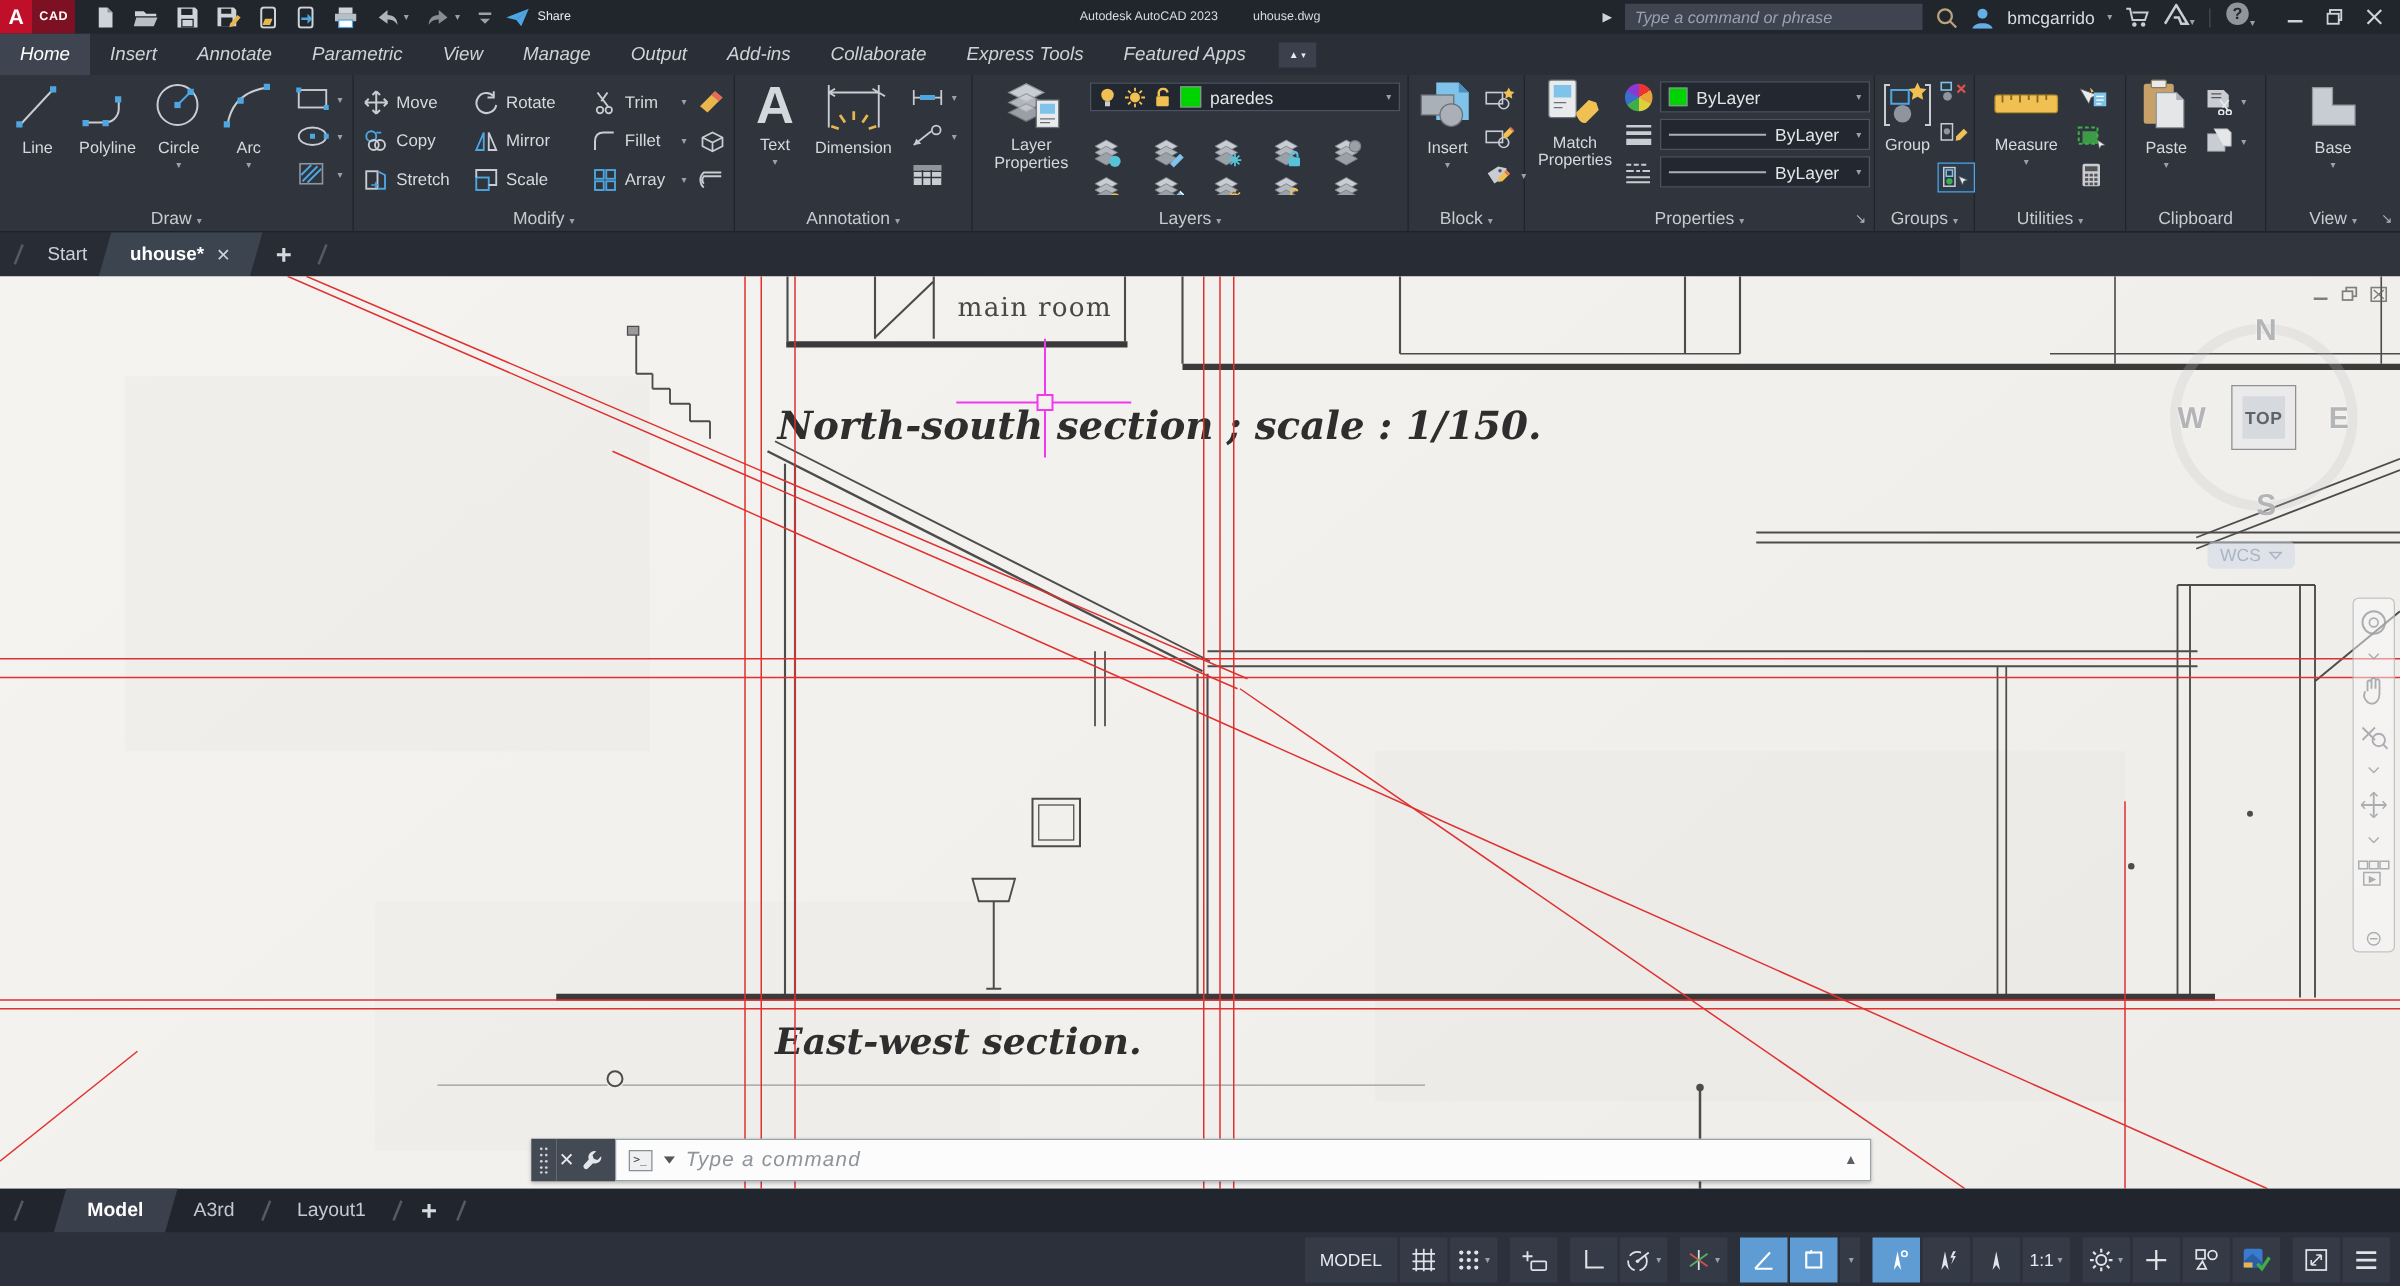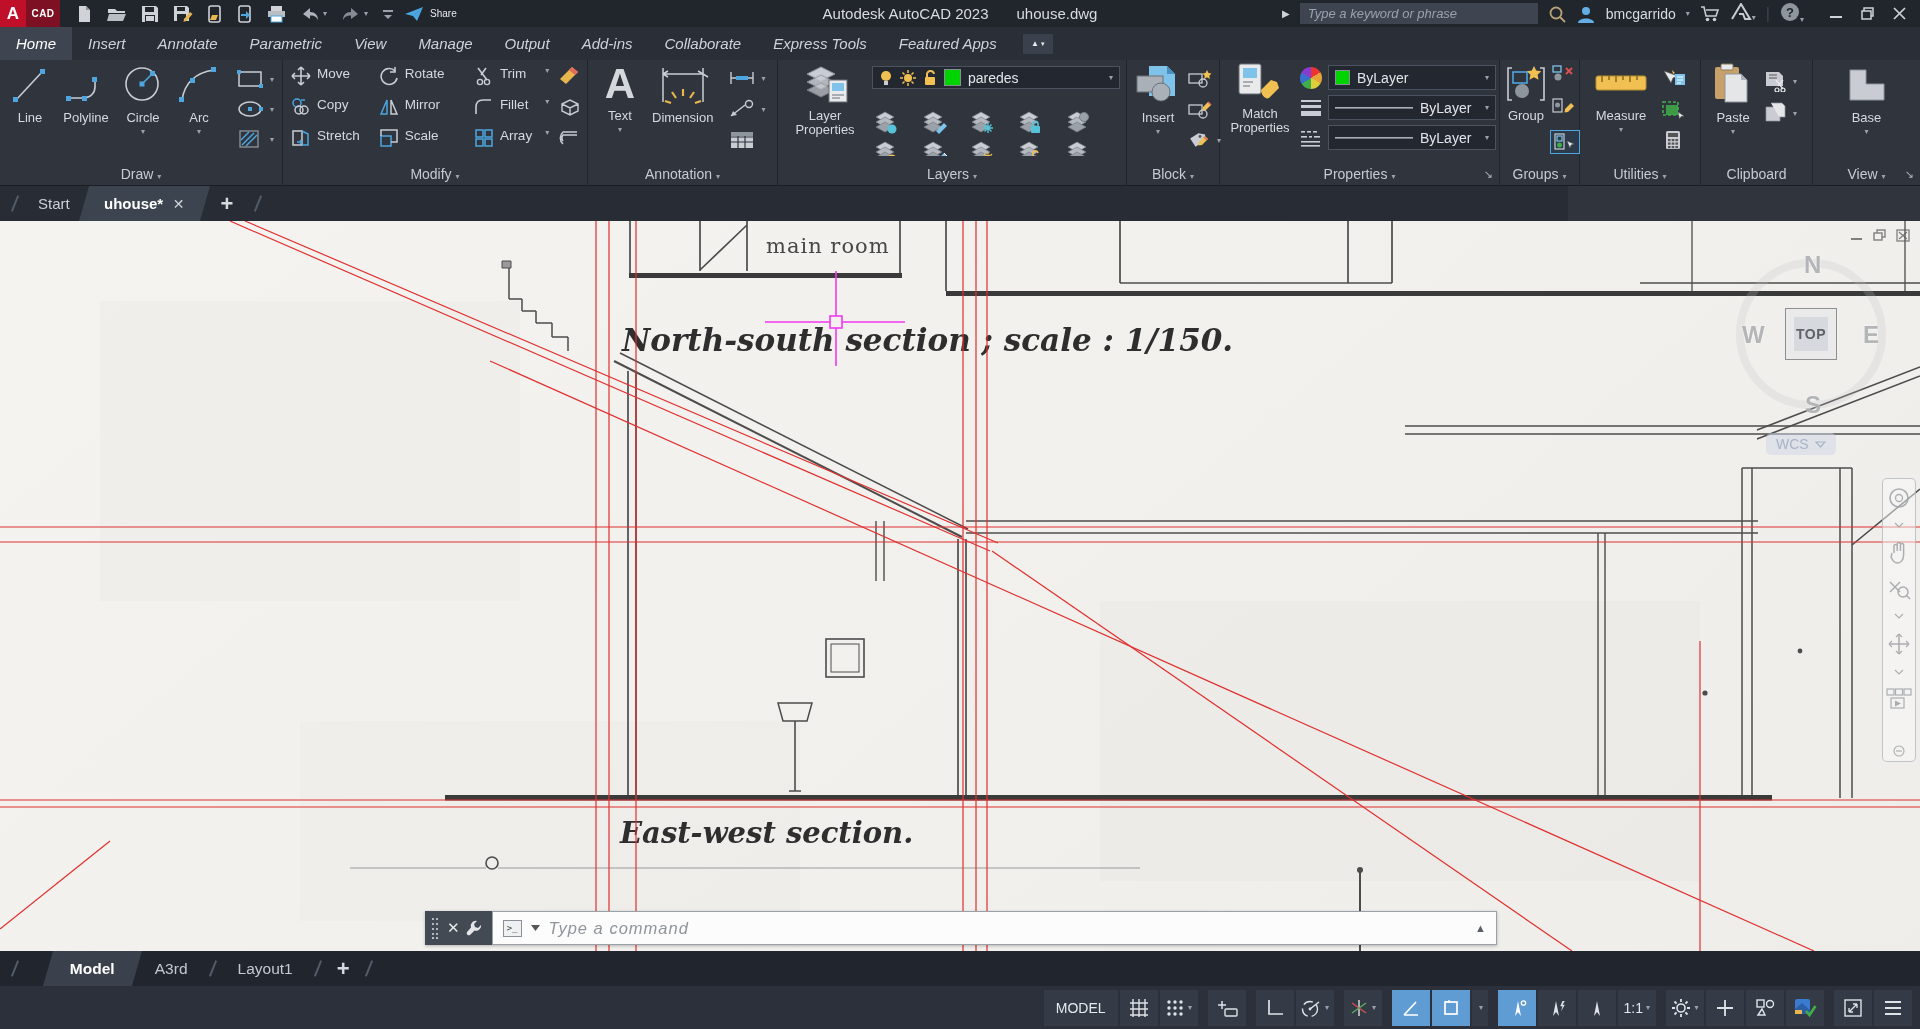--- a/index.html
+++ b/index.html
@@ -14,21 +14,21 @@
   .acad-a { width:26px; height:27px; background:#c01029; color:#fff; font-weight:bold;
             font-size:17px; display:flex; align-items:center; justify-content:center; }
   .acad-cad { width:34px; height:27px; background:#7d1022; color:#fff; font-weight:bold;
               font-size:10px; display:flex; align-items:center; justify-content:center; letter-spacing:.5px;}
   .qat { display:flex; align-items:center; gap:14px; margin-left:16px; }
   .qat .qbtn { display:flex; align-items:center; gap:3px; }
   .qat svg { display:block; }
   .ddv { color:#9aa1ab; font-size:8px; }
   .share { display:flex; align-items:center; gap:6px; margin-left:10px; color:#e8eaee; font-size:10px; }
   .title-center { position:absolute; left:50%; top:0; transform:translateX(-50%); height:27px;
-                  display:flex; align-items:center; gap:28px; font-size:15px; color:#d8dbe0; white-space:nowrap;}
+                  display:flex; align-items:center; gap:28px; font-size:10px; color:#d8dbe0; white-space:nowrap;}
   .title-right { position:absolute; right:0; top:0; height:27px; display:flex; align-items:center; gap:10px; padding-right:8px;}
   .searchbox { width:238px; height:21px; background:#3e4551; display:flex; align-items:center; padding:0 8px;
                font-style:italic; color:#9aa2ae; font-size:13px; }
   .uname { font-size:14px; color:#d8dbe0; }
   .winbtns { display:flex; align-items:center; gap:18px; margin-left:16px; padding-right:6px; color:#cfd3d8; }
 
   
   .ribbontabs { position:absolute; left:0; top:27px; width:1920px; height:33px; background:#2a2e37;
                 display:flex; align-items:stretch; font-size:15px; color:#ced3d9; }
   .rtab { display:flex; align-items:center; padding:0 16px;font-style:italic; }
@@ -41,21 +41,21 @@
             display:flex; border-bottom:1px solid #1a1d23; }
   .panel { position:relative; height:126px; border-right:1px solid #20242b; flex:none; }
   .pbody { position:absolute; left:0; top:2px; right:0; height:94px; display:flex; }
   .pfoot { position:absolute; left:0; bottom:4px; right:0; text-align:center; font-size:14px; color:#c7cbd1; }
   .pfoot .ddv { margin-left:4px; }
   .launch { position:absolute; right:6px; bottom:5px; font-size:11px; color:#aeb4bc; }
   .bigbtn { display:flex; flex-direction:column; align-items:center; justify-content:flex-start; gap:2px; }
   .bigbtn .lbl { font-size:13px; color:#d6d9dd; line-height:15px; text-align:center; }
   .smallcol { display:flex; flex-direction:column; justify-content:space-between; padding:6px 0; }
   .srow { display:flex; align-items:center; gap:4px; }
-  .mrow { display:flex; height:31px; }
+  .mrow { display:flex; align-items:center; height:31px; }
   .mlabel { font-size:13.5px; color:#d6d9dd; margin-left:6px; }
   .combo { background:#232830; border:1px solid #4b5260; display:flex; align-items:center; }
   .combo .ctext { font-size:14px; color:#e2e5e9; }
   .greenswatch { background:#00d400; border:1px solid #8a8f96; }
   .colorwheel { width:22px; height:22px; border-radius:50%;
                 background:conic-gradient(#e33 0 16%, #e8a33a 16% 33%, #ddd03a 33% 50%, #3fae49 50% 66%, #3a6fd0 66% 83%, #8a3ad0 83% 100%); }
 
   
   .filetabs { position:absolute; left:0; top:186px; width:1568px; height:35px; background:#272c35;
               display:flex; align-items:center; font-size:15px; color:#ccd1d7; }
@@ -204,21 +204,21 @@
         </svg>
       <span>Share</span>
     </div>
     <div class="title-center">
       <span>Autodesk AutoCAD 2023</span>
       <span>uhouse.dwg</span>
     </div>
     <div class="title-right">
       <span style="color:#cfd3d8;font-size:10px">▶</span>
       <div class="searchbox">
-        <span>Type a keyword or phrase</span>
+        <span>Type a command or phrase</span>
       </div>
       <svg width="18" height="18">
           <circle cx="8" cy="8" r="5.5" fill="none" stroke="#b9a37a" stroke-width="1.8"></circle>
           <path d="M12 12 L17 17" stroke="#b9a37a" stroke-width="1.8"></path>
         </svg>
       <svg width="20" height="18">
           <circle cx="10" cy="6" r="4" fill="#63aee4"></circle>
           <path d="M2 18 C2 12 18 12 18 18 Z" fill="#63aee4"></path>
         </svg>
       <span class="uname">bmcgarrido</span>

